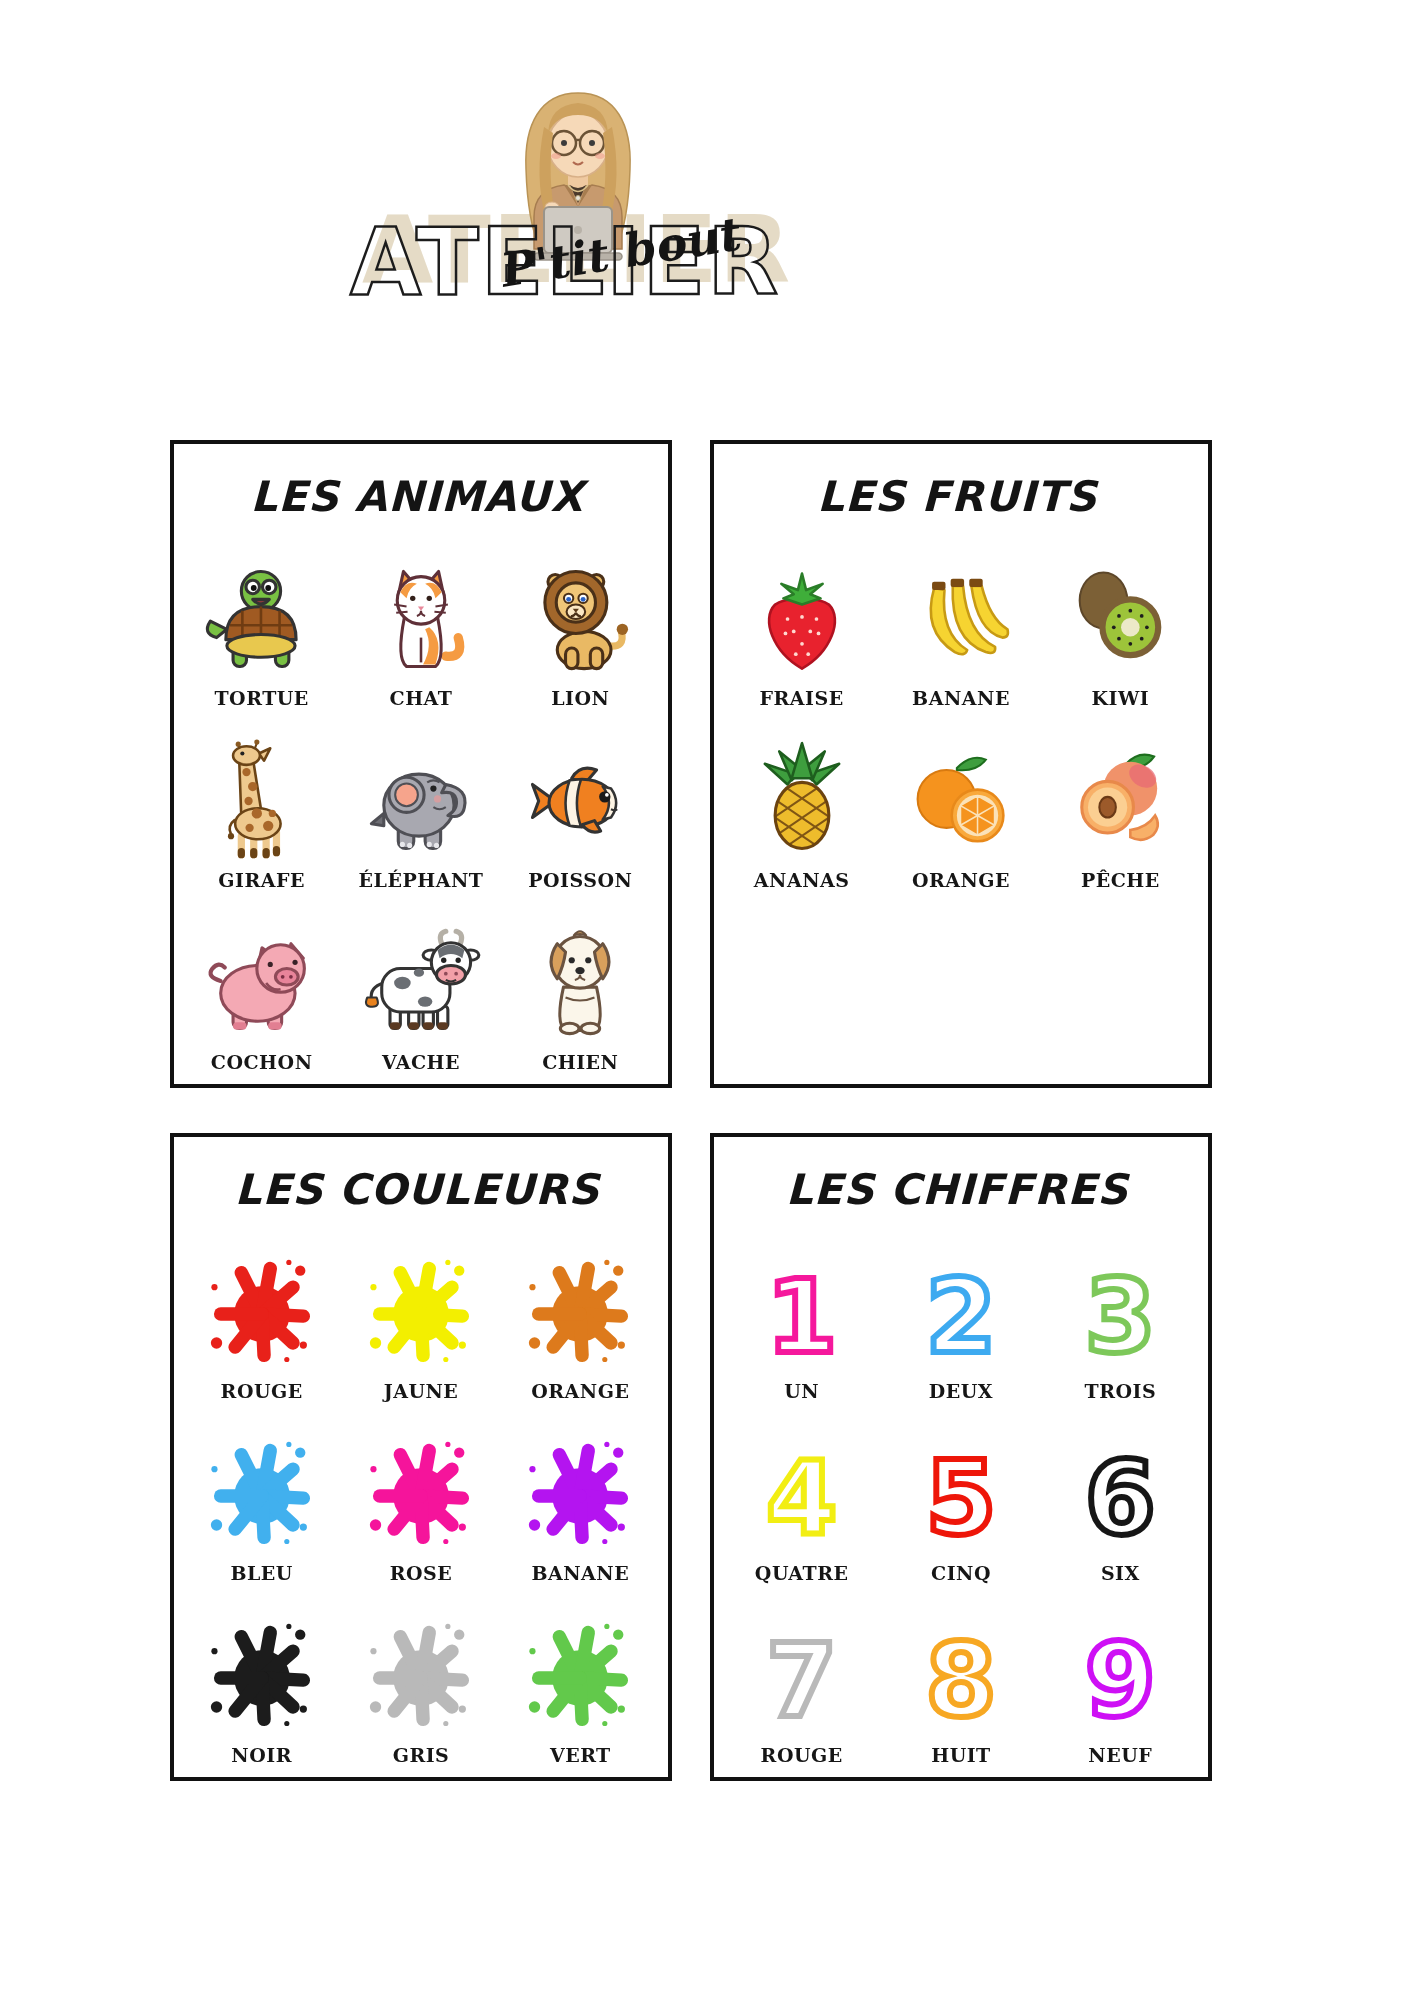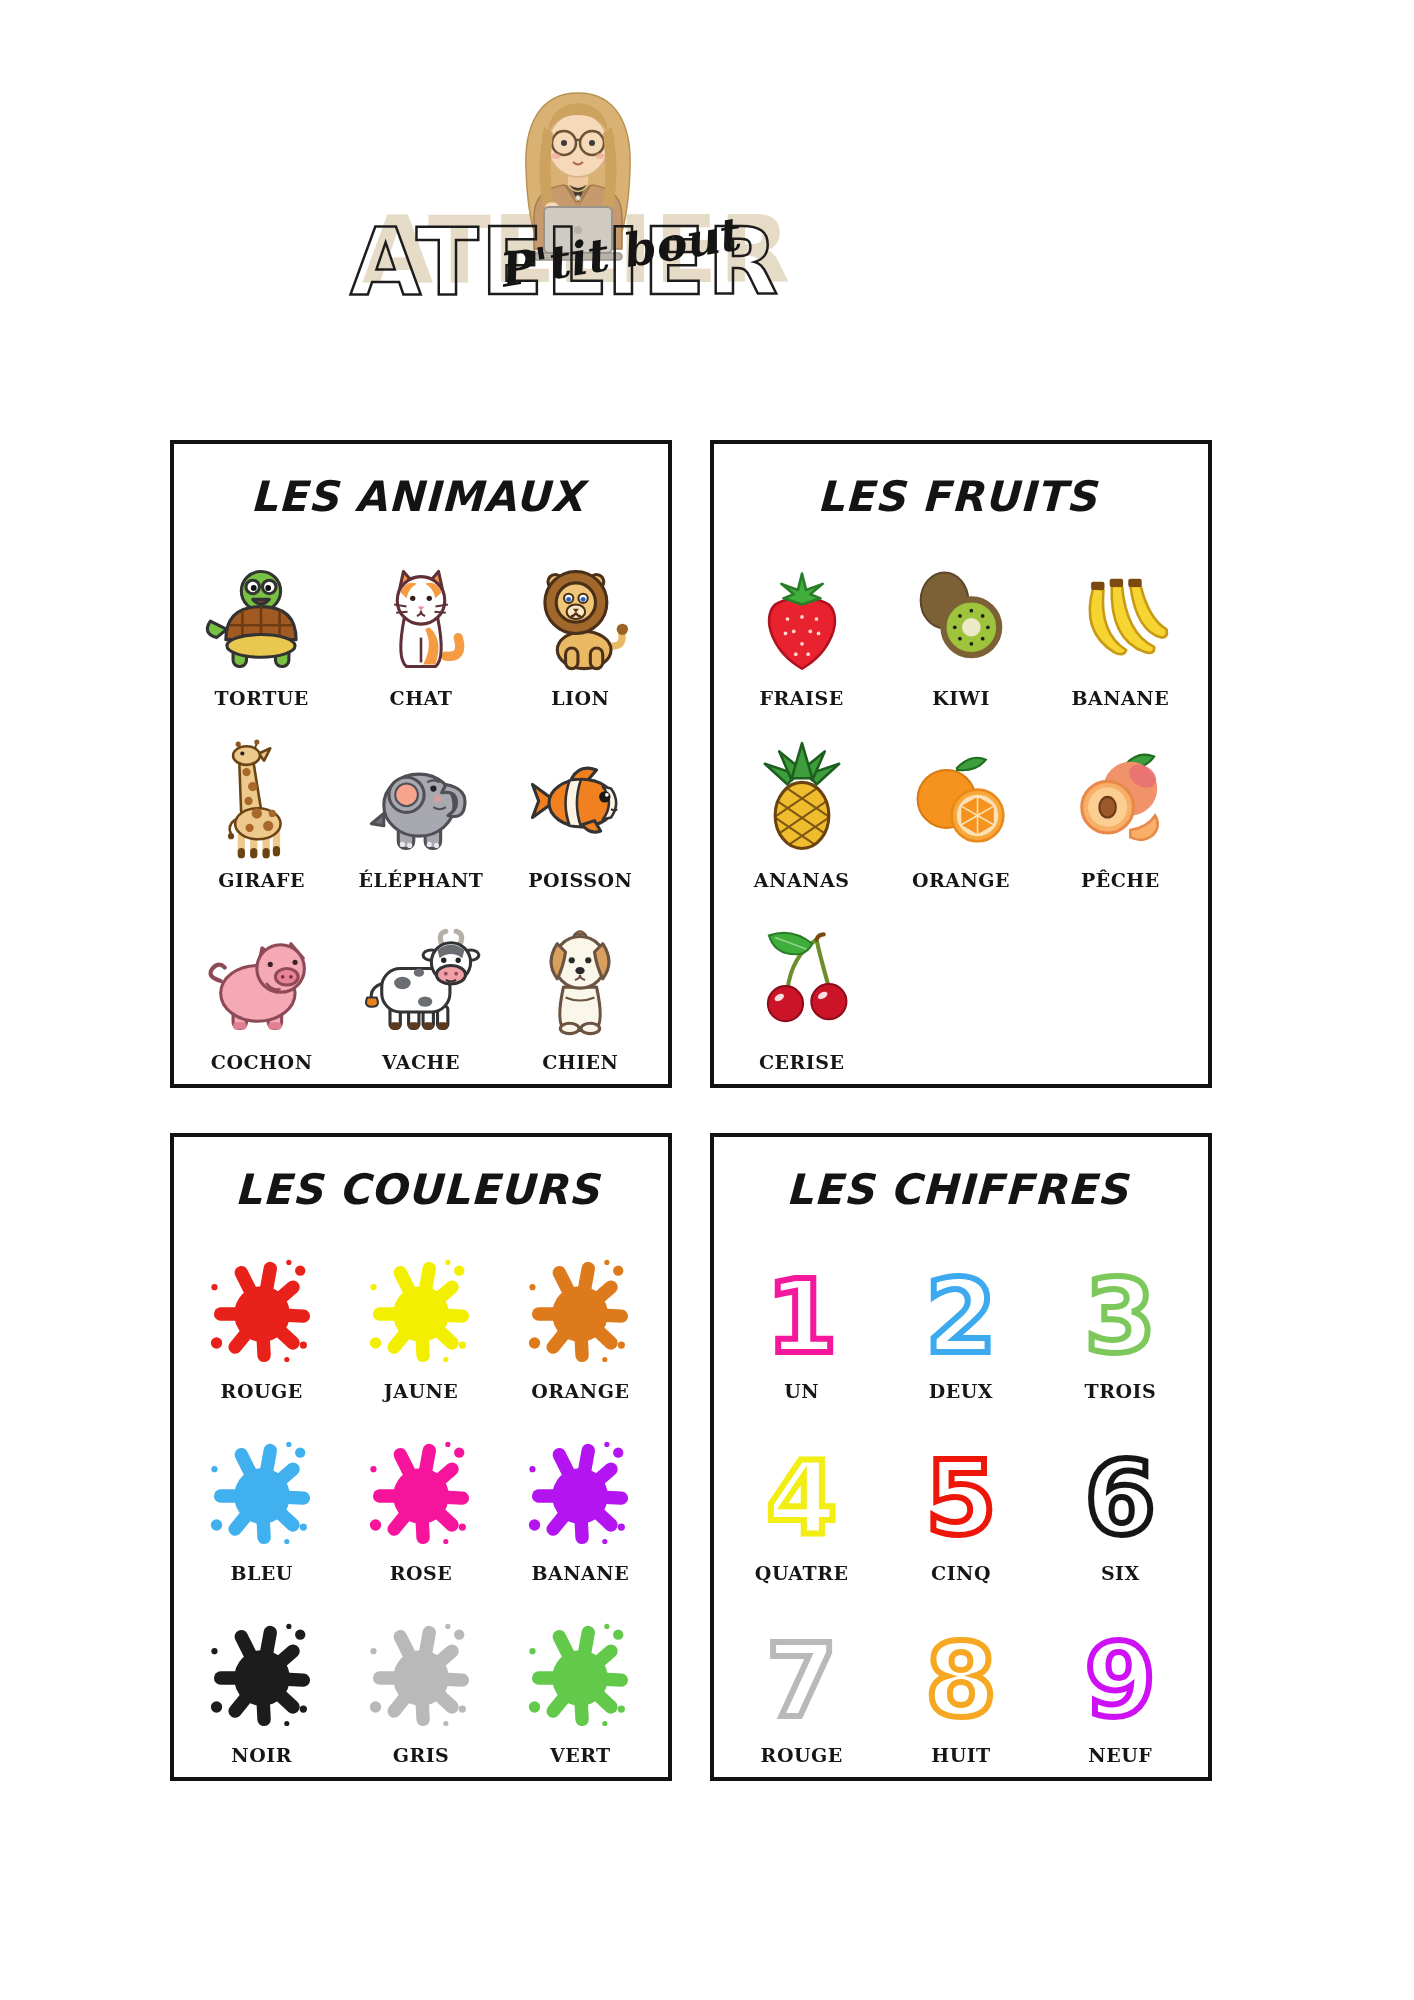--- a/index.html
+++ b/index.html
@@ -358,20 +358,38 @@
           </g>
           <path d="M60 46 L42 40 L52 36 L40 26 L56 32 L60 16 L64 32 L80 26 L68 36 L78 40 Z" fill="#3fae3a" stroke="#2a7d28" stroke-width="2.5" stroke-linejoin="round"></path>
         </svg>
       </div>
       <div class="label">FRAISE</div>
     </div>
 
     <div class="cell">
       <div class="icon">
         <svg viewBox="0 0 120 120">
+          <g stroke="#c79a14" stroke-width="2.5" stroke-linejoin="round" fill="#f6d431">
+            <path d="M34 30 Q22 72 54 92 Q64 97 66 90 Q40 74 44 32 Z"></path>
+            <path d="M52 28 Q50 80 84 92 Q94 95 93 87 Q66 74 62 28 Z"></path>
+            <path d="M70 28 Q76 72 100 78 Q107 78 105 70 Q88 60 80 28 Z"></path>
+          </g>
+          <g fill="#7a4a12">
+            <rect x="32" y="24" width="13" height="8" rx="2"></rect>
+            <rect x="50" y="21" width="13" height="8" rx="2"></rect>
+            <rect x="68" y="21" width="13" height="8" rx="2"></rect>
+          </g>
+        </svg>
+      </div>
+      <div class="label">BANANE</div>
+    </div>
+
+    <div class="cell">
+      <div class="icon">
+        <svg viewBox="0 0 120 120">
           <ellipse cx="44" cy="42" rx="23" ry="27" fill="#7c6036" stroke="#5d472a" stroke-width="2"></ellipse>
           <circle cx="70" cy="68" r="27" fill="#9dc43a" stroke="#7c6036" stroke-width="6"></circle>
           <circle cx="70" cy="68" r="9" fill="#ece9c8"></circle>
           <g fill="#1e1e1e">
             <circle cx="86" cy="68" r="1.8"></circle>
               <circle cx="81" cy="79" r="1.8"></circle>
               <circle cx="70" cy="84" r="1.8"></circle>
             <circle cx="59" cy="79" r="1.8"></circle>
               <circle cx="54" cy="68" r="1.8"></circle>
               <circle cx="59" cy="57" r="1.8"></circle>
@@ -379,38 +397,20 @@
               <circle cx="81" cy="57" r="1.8"></circle>
           </g>
         </svg>
       </div>
       <div class="label">KIWI</div>
     </div>
 
     <div class="cell">
       <div class="icon">
         <svg viewBox="0 0 120 120">
-          <g stroke="#c79a14" stroke-width="2.5" stroke-linejoin="round" fill="#f6d431">
-            <path d="M34 30 Q22 72 54 92 Q64 97 66 90 Q40 74 44 32 Z"></path>
-            <path d="M52 28 Q50 80 84 92 Q94 95 93 87 Q66 74 62 28 Z"></path>
-            <path d="M70 28 Q76 72 100 78 Q107 78 105 70 Q88 60 80 28 Z"></path>
-          </g>
-          <g fill="#7a4a12">
-            <rect x="32" y="24" width="13" height="8" rx="2"></rect>
-            <rect x="50" y="21" width="13" height="8" rx="2"></rect>
-            <rect x="68" y="21" width="13" height="8" rx="2"></rect>
-          </g>
-        </svg>
-      </div>
-      <div class="label">BANANE</div>
-    </div>
-
-    <div class="cell">
-      <div class="icon">
-        <svg viewBox="0 0 120 120">
           <defs>
               <clipPath id="pine-clip">
                 <ellipse cx="60" cy="74" rx="26" ry="32"></ellipse>
               </clipPath>
             </defs>
           <g stroke="#1e5e1e" stroke-width="2.5" stroke-linejoin="round" fill="#3e9e3e">
             <path d="M24 24 L46 44 L54 34 Z"></path>
               <path d="M96 24 L74 44 L66 34 Z"></path>
             <path d="M38 12 L50 40 L60 30 Z"></path>
               <path d="M82 12 L70 40 L60 30 Z"></path>
@@ -448,35 +448,20 @@
           <ellipse cx="82" cy="36" rx="14" ry="10" fill="#e86a74" opacity="0.75" transform="rotate(32 82 36)"></ellipse>
           <circle cx="48" cy="66" r="25" fill="#f8b068" stroke="#e8894a" stroke-width="3"></circle>
           <circle cx="48" cy="66" r="19" fill="#fbcf92"></circle>
           <ellipse cx="48" cy="66" rx="8" ry="10" fill="#9c5a2a" stroke="#6b3a16" stroke-width="2"></ellipse>
           <path d="M70 88 Q86 86 94 74 Q100 84 92 93 Q82 101 70 95 Z" fill="#f8b068" stroke="#e8894a" stroke-width="2.5"></path>
         </svg>
       </div>
       <div class="label">PÊCHE</div>
     </div>
 
-    <div class="cell">
-      <div class="icon">
-        <svg viewBox="0 0 120 120">
-          <path d="M46 66 Q50 34 74 18 M86 64 Q78 36 74 18" fill="none" stroke="#6b8f2a" stroke-width="4" stroke-linecap="round"></path>
-          <path d="M74 18 q2 -5 7 -5" stroke="#7a4a12" stroke-width="4" fill="none" stroke-linecap="round"></path>
-          <path d="M70 22 Q50 6 28 14 Q34 34 58 32 Q66 30 70 22 Z" fill="#3fae3a" stroke="#2a7d28" stroke-width="2"></path>
-          <path d="M34 16 Q50 22 64 27" stroke="#8fd48a" stroke-width="1.5" fill="none"></path>
-          <circle cx="44" cy="80" r="17" fill="#cc1428" stroke="#8f0c1c" stroke-width="2"></circle>
-          <circle cx="86" cy="78" r="17" fill="#cc1428" stroke="#8f0c1c" stroke-width="2"></circle>
-          <ellipse cx="38" cy="74" rx="5" ry="3" fill="#fff" opacity="0.85" transform="rotate(-30 38 74)"></ellipse>
-          <ellipse cx="80" cy="72" rx="5" ry="3" fill="#fff" opacity="0.85" transform="rotate(-30 80 72)"></ellipse>
-        </svg>
-      </div>
-      <div class="label">CERISE</div>
-    </div>
 
   </div>
 </div>
 
 <div class="panel" id="panel-couleurs">
   <div class="panel-title">LES COULEURS</div>
   <div class="grid">
 
     <div class="cell">
       <div class="icon splat-icon" style="--c: #e8211a;">

